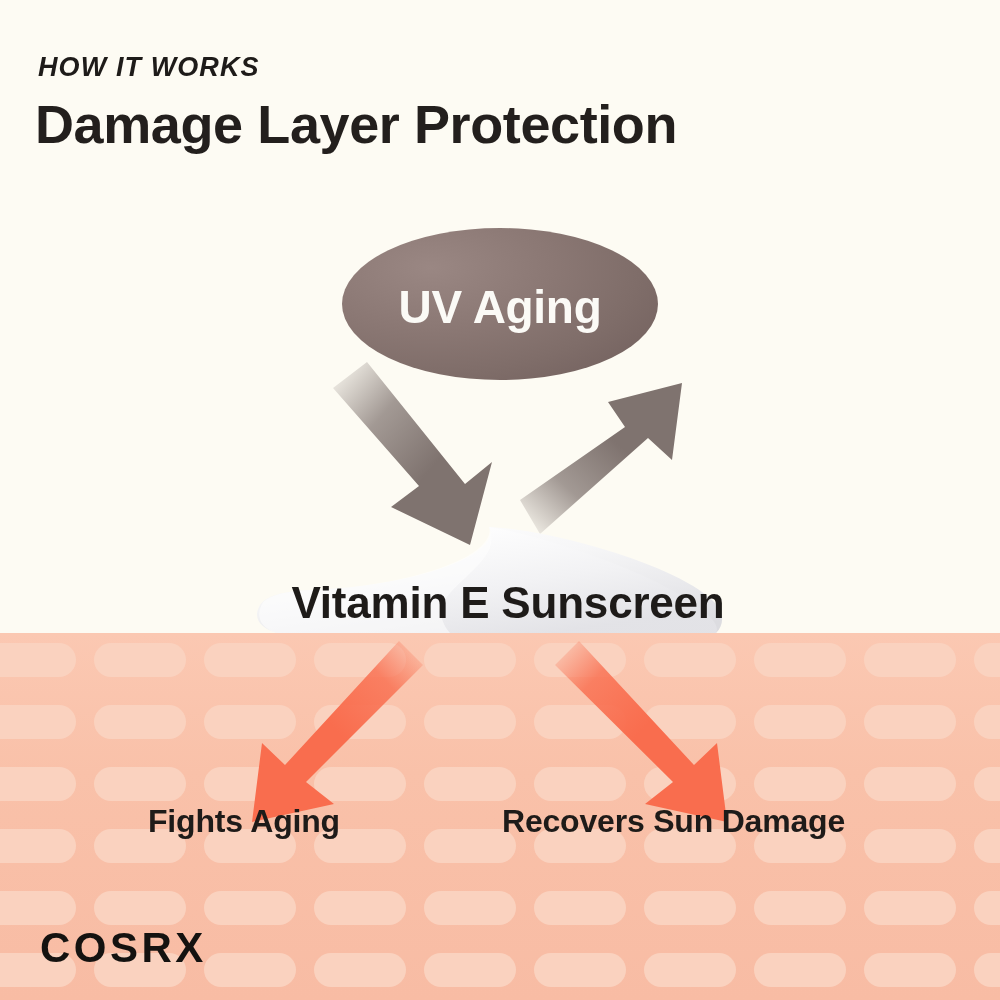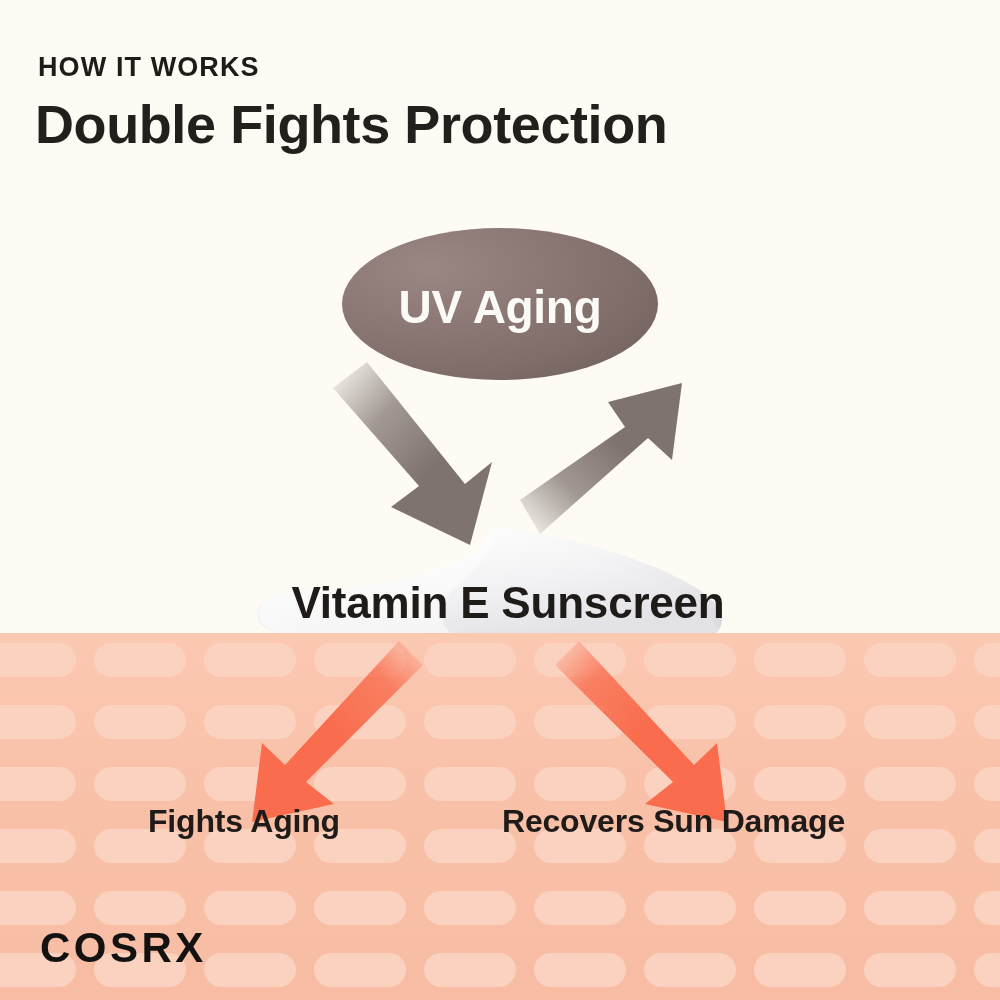--- a/index.html
+++ b/index.html
@@ -29,20 +29,21 @@
   
   .eyebrow {
     position: absolute;
     left: 38px;
     top: 52px;
     font-size: 27px;
     font-weight: 700;
     letter-spacing: 1.1px;
     color: #1E1B19;
     white-space: nowrap;
+    font-style: italic;
   }
   .headline {
     position: absolute;
     left: 35px;
     top: 93px;
     font-size: 54px;
     font-weight: 700;
     letter-spacing: -0.4px;
     color: #231F1D;
     white-space: nowrap;
@@ -135,21 +136,21 @@
   }
 </style>
 </head>
 <body>
 
 <div id="canvas">
 
   <div class="bg-top"></div>
 
   <div class="eyebrow">HOW IT WORKS</div>
-  <div class="headline">Double Fights Protection</div>
+  <div class="headline">Damage Layer Protection</div>
 
   <div class="skin">
     <div class="skin-rows" id="skin-rows">
         <div class="cell" style="left: -16px; top: 10px; width: 92px; height: 34px;"></div>
         <div class="cell" style="left: 94px; top: 10px; width: 92px; height: 34px;"></div>
         <div class="cell" style="left: 204px; top: 10px; width: 92px; height: 34px;"></div>
         <div class="cell" style="left: 314px; top: 10px; width: 92px; height: 34px;"></div>
         <div class="cell" style="left: 424px; top: 10px; width: 92px; height: 34px;"></div>
         <div class="cell" style="left: 534px; top: 10px; width: 92px; height: 34px;"></div>
         <div class="cell" style="left: 644px; top: 10px; width: 92px; height: 34px;"></div>

